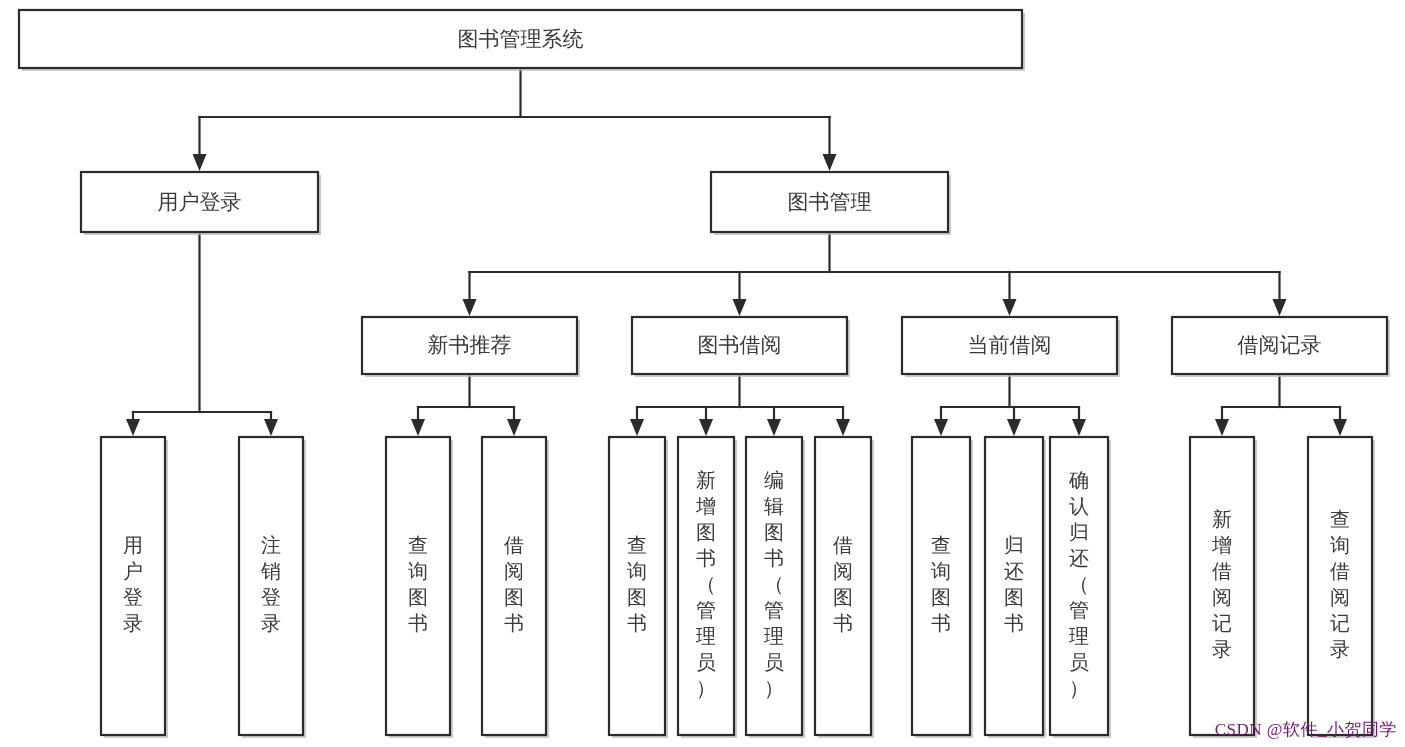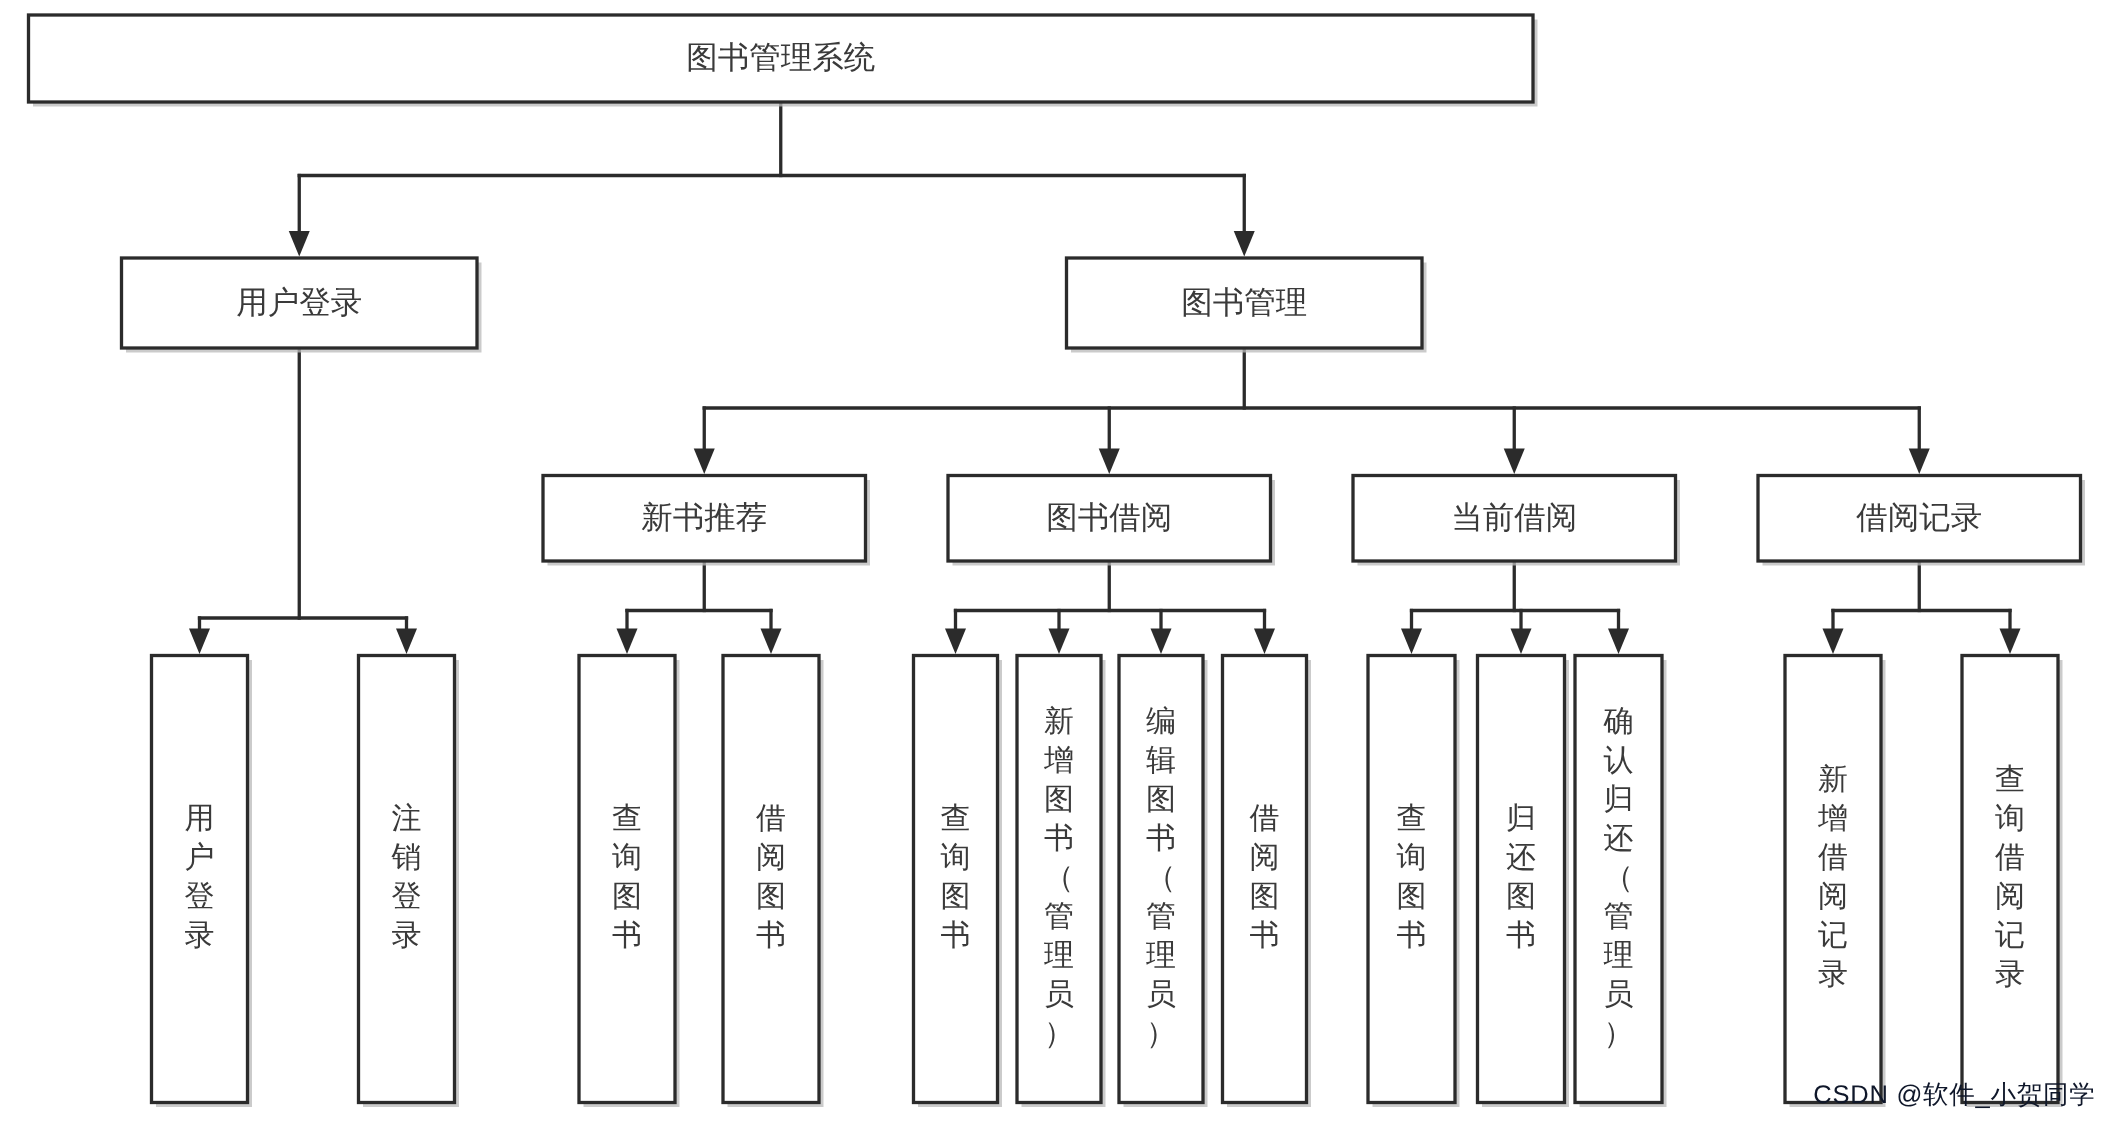--- a/index.html
+++ b/index.html
@@ -59,23 +59,23 @@
   .node-label.vertical {
     font-size: 20px;
   }
   .vert-char {
     text-anchor: middle;
   }
   .watermark {
     position: absolute;
     right: 8px;
     bottom: 6px;
-    font-family: Liberation Sans, sans-serif;
+    font-family: Liberation Serif, serif;
     font-size: 17px;
-    color: #0f172a;
+    color: #701a75;
     letter-spacing: 0.5px;
     white-space: nowrap;
     user-select: none;
   }
 </style>
 </head>
 <body>
 
 <div id="diagram-root">
   <svg id="diagram-canvas" viewBox="0 0 1405 747">

